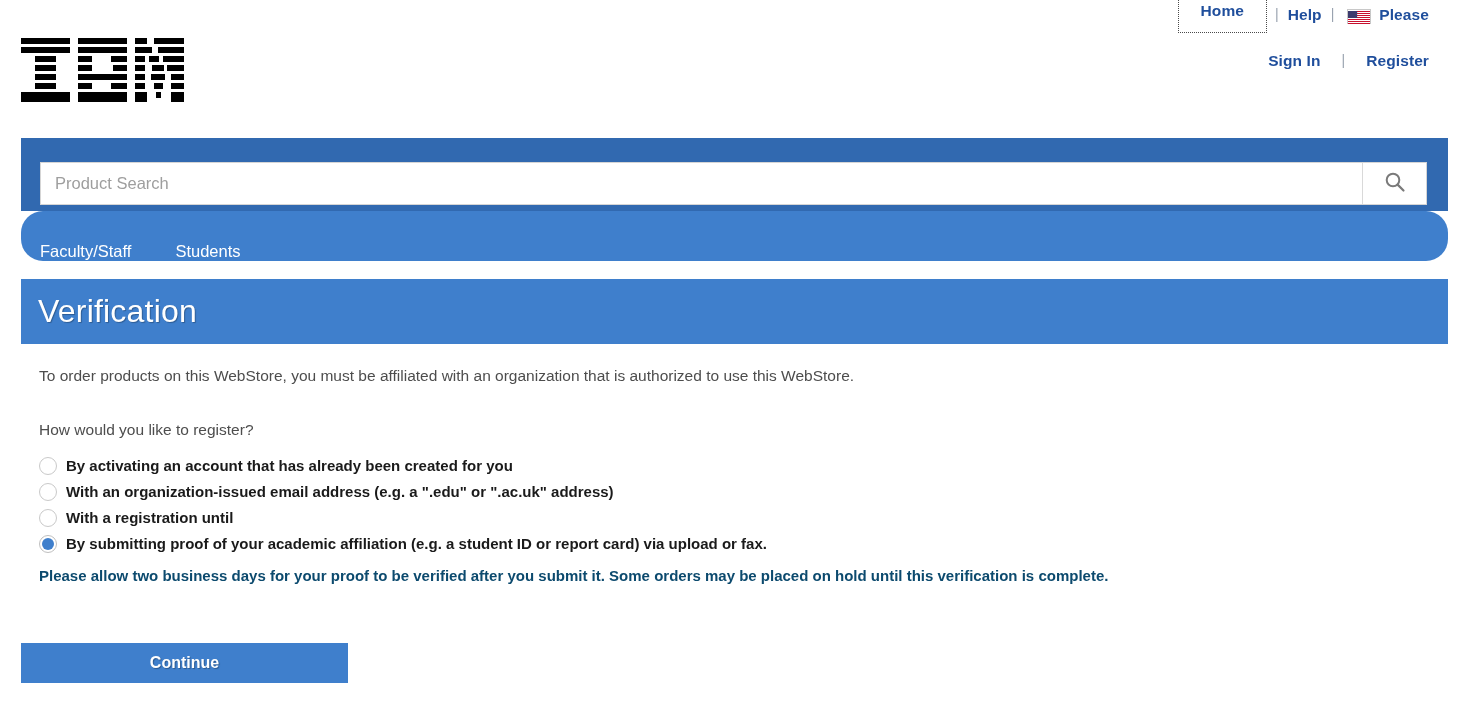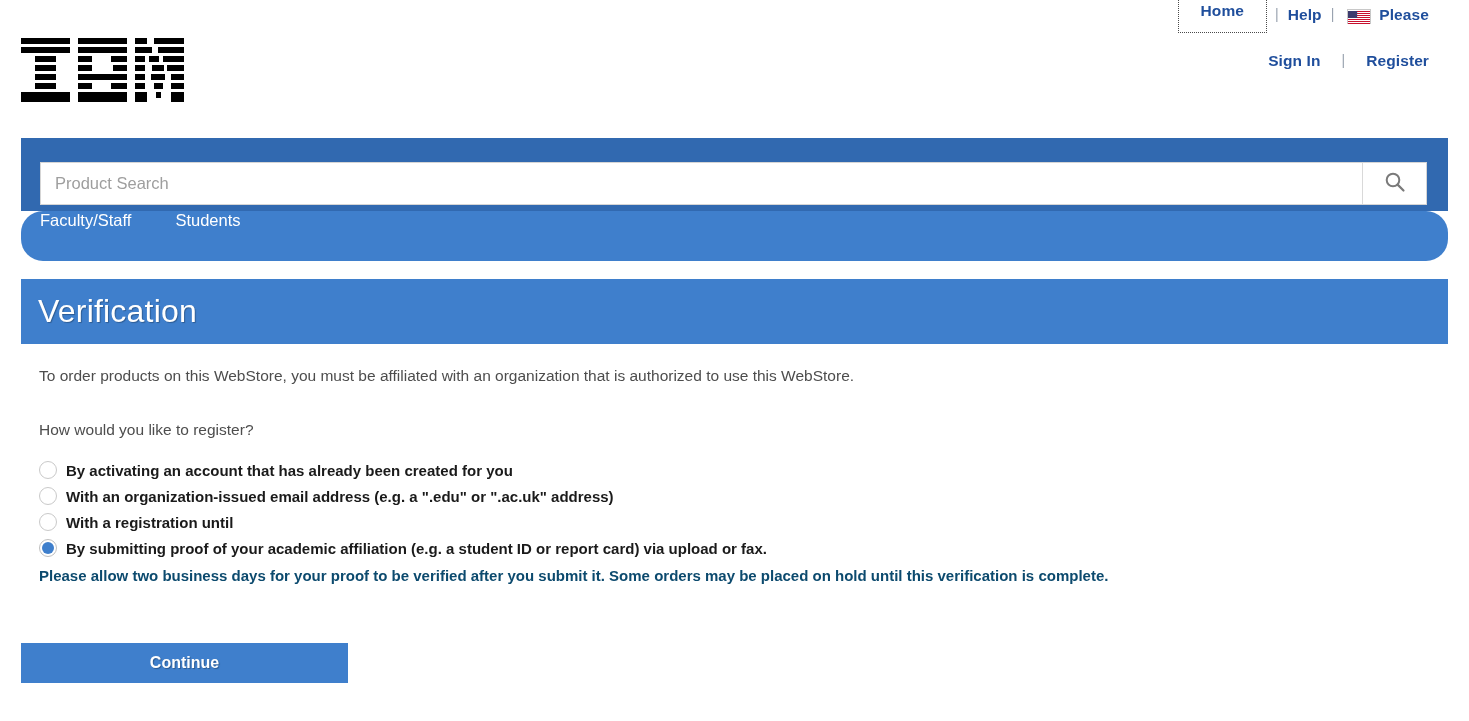--- a/index.html
+++ b/index.html
@@ -130,21 +130,21 @@
 
   
   .nav-band {
     position: absolute;
     left: 21px;
     top: 211px;
     width: 1427px;
     height: 50px;
     background: #3f7fcc;
     display: flex;
-    align-items: flex-start;
+    align-items: flex-end;
     padding-left: 19px;
     box-sizing: border-box;
     border-radius: 22px;
   }
   .nav-item {
     color: #ffffff;
     font-size: 16.5px;
     text-decoration: none;
     margin-right: 44px;
     white-space: nowrap;
@@ -188,21 +188,21 @@
     font-size: 15.5px;
     color: #4d4d4d;
     margin: 0 0 18px 0;
   }
   .options {
     margin: 0;
     padding: 0;
   }
   .option-row {
     display: flex;
-    align-items: center;
+    align-items: flex-start;
     height: 26px;
     margin-bottom: 0px;
   }
   .radio {
     width: 18px;
     height: 18px;
     border-radius: 50%;
     border: 1px solid #c9c9c9;
     background: #ffffff;
     box-sizing: border-box;

